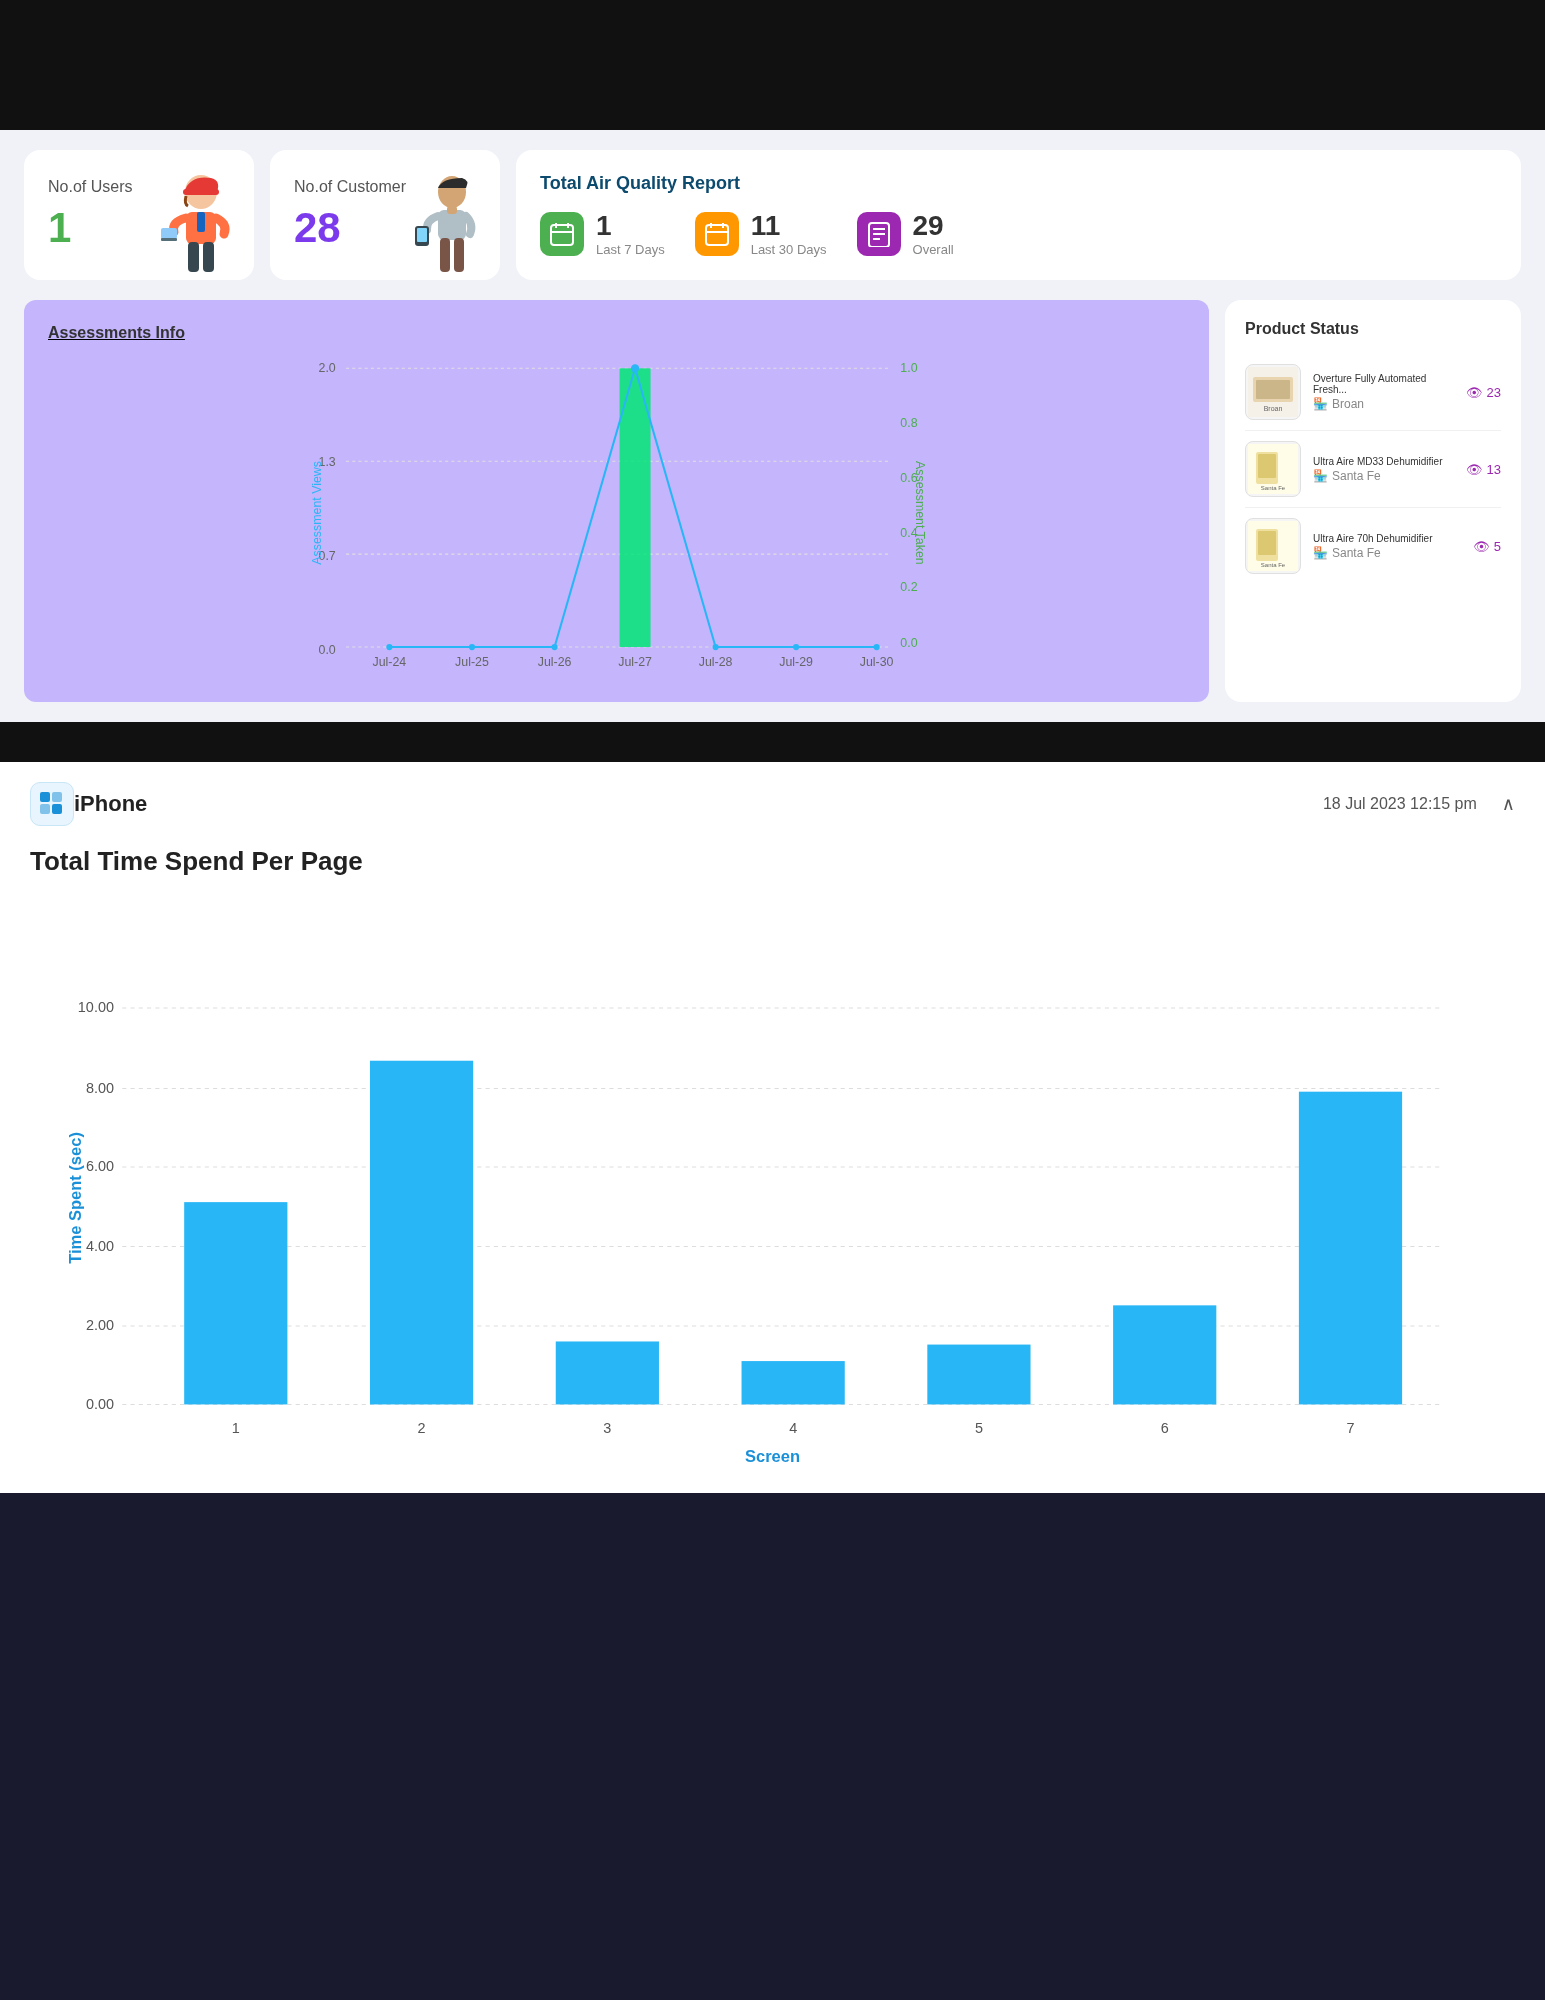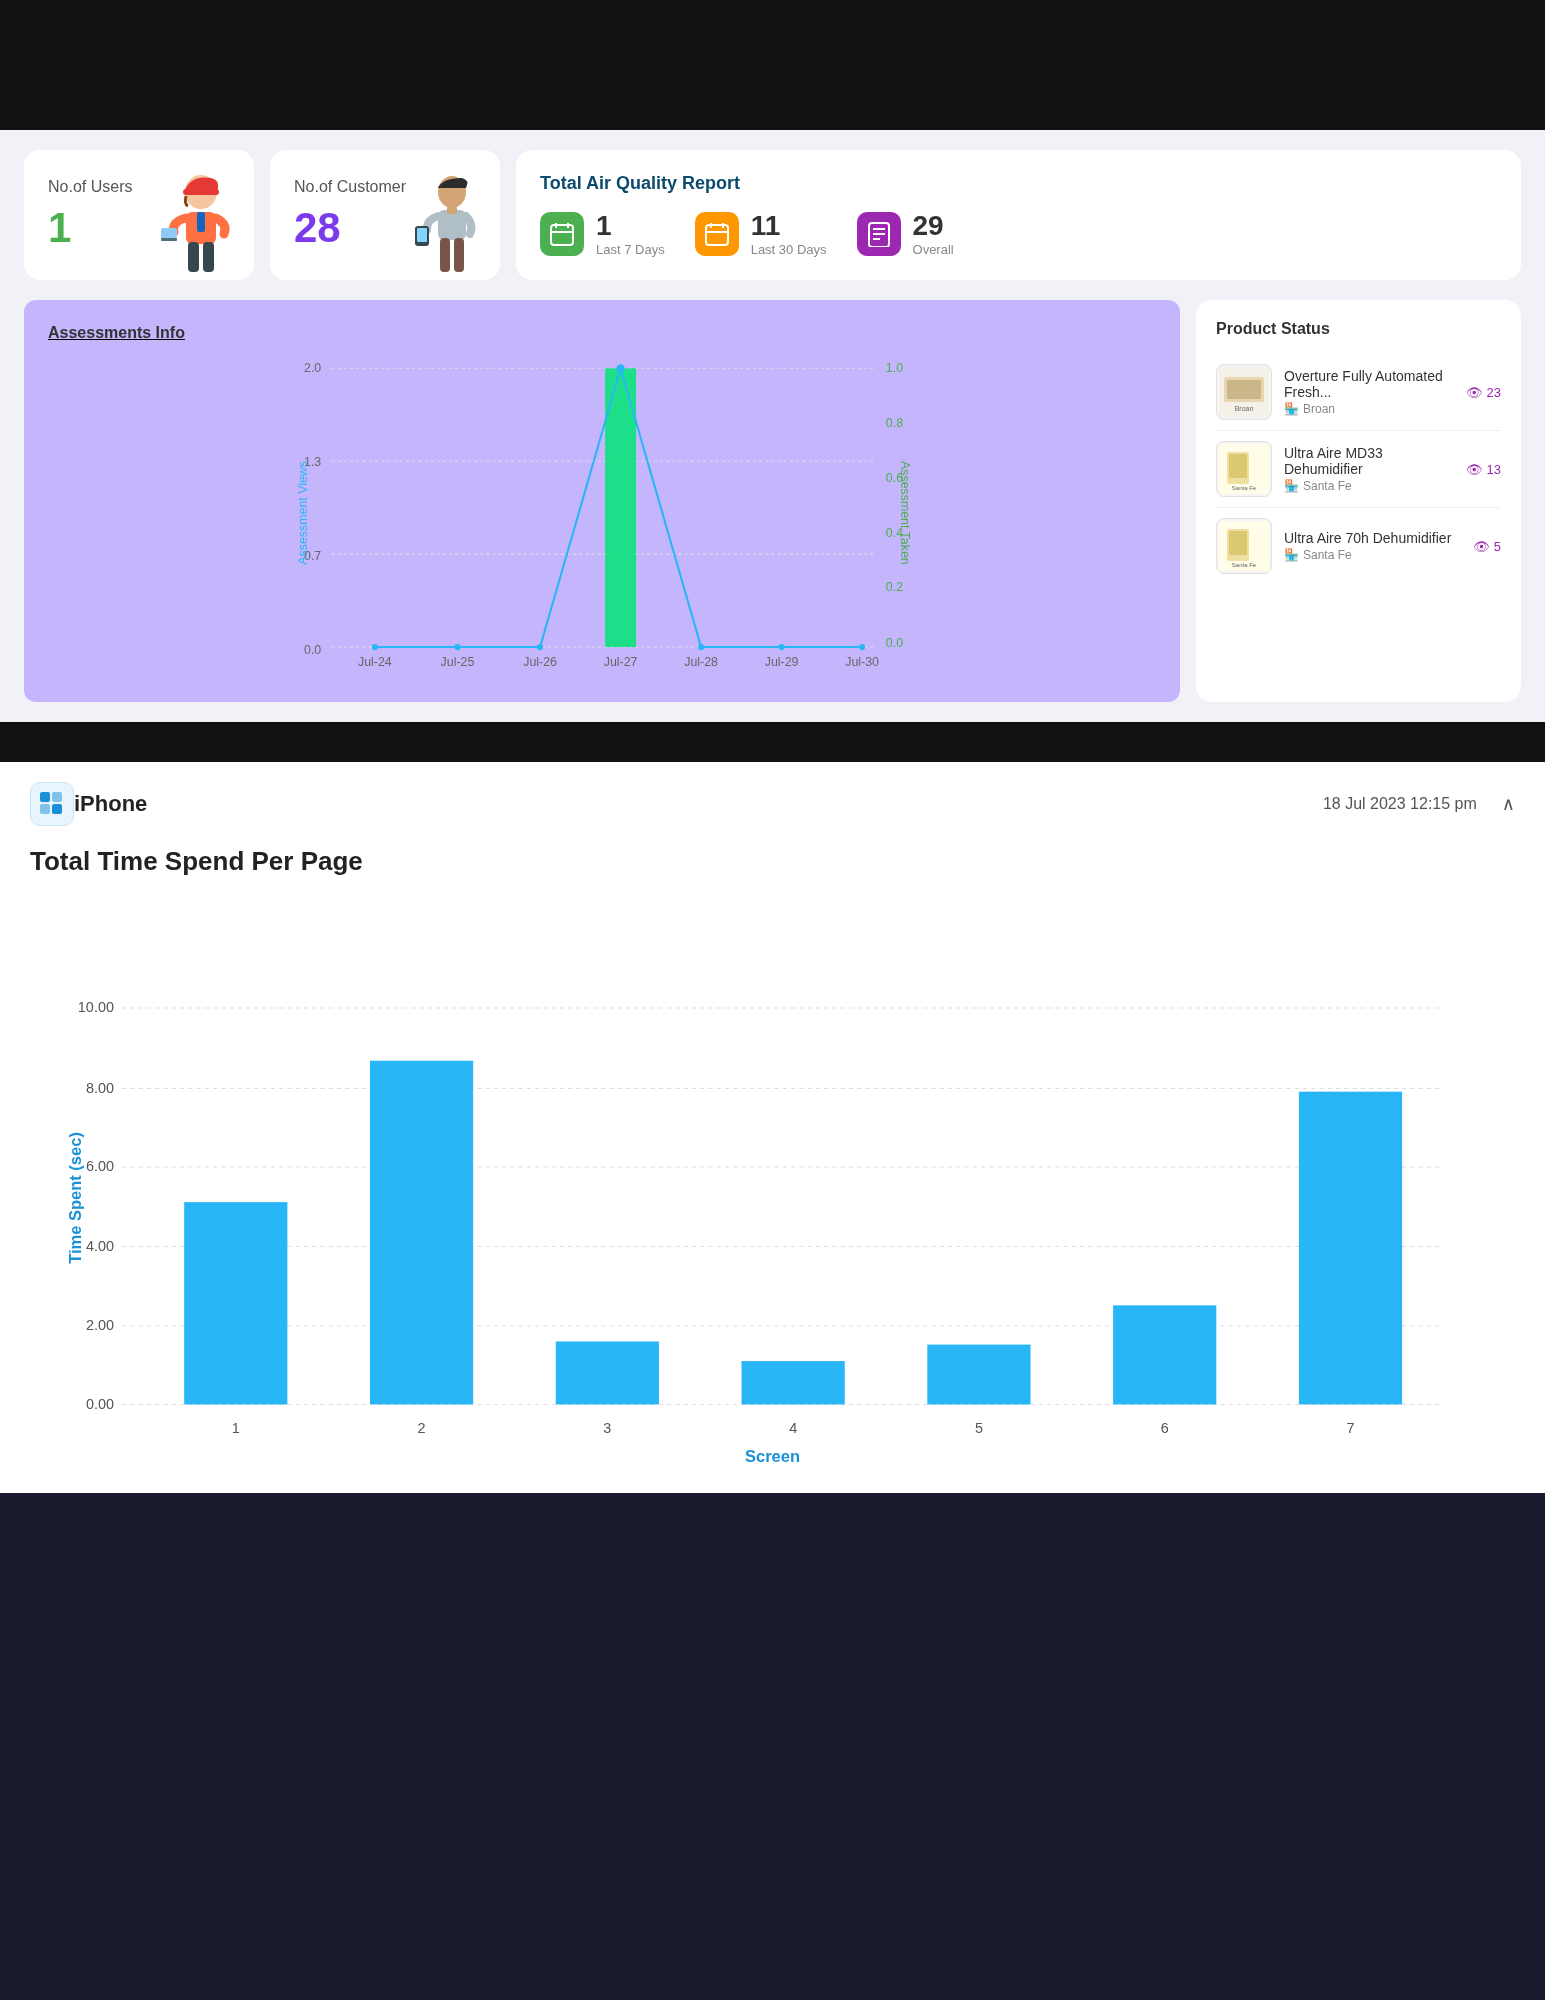--- a/index.html
+++ b/index.html
@@ -135,21 +135,21 @@
       font-size: 16px;
       font-weight: 600;
       color: #333;
       margin-bottom: 16px;
     }
 
     .product-section {
       background: white;
       border-radius: 16px;
       padding: 20px;
-      width: 325px;
+      width: 296px;
     }
 
     .product-title {
       font-size: 16px;
       font-weight: 600;
       color: #333;
       margin-bottom: 16px;
     }
 
     .product-item {
@@ -177,21 +177,21 @@
       text-align: center;
       border: 1px solid #e0e0e0;
       overflow: hidden;
     }
 
     .product-info {
       flex: 1;
     }
 
     .product-name {
-      font-size: 14px;
+      font-size: 10px;
       font-weight: 500;
       color: #333;
     }
 
     .product-brand {
       font-size: 12px;
       color: #888;
       display: flex;
       align-items: center;
       gap: 4px;

